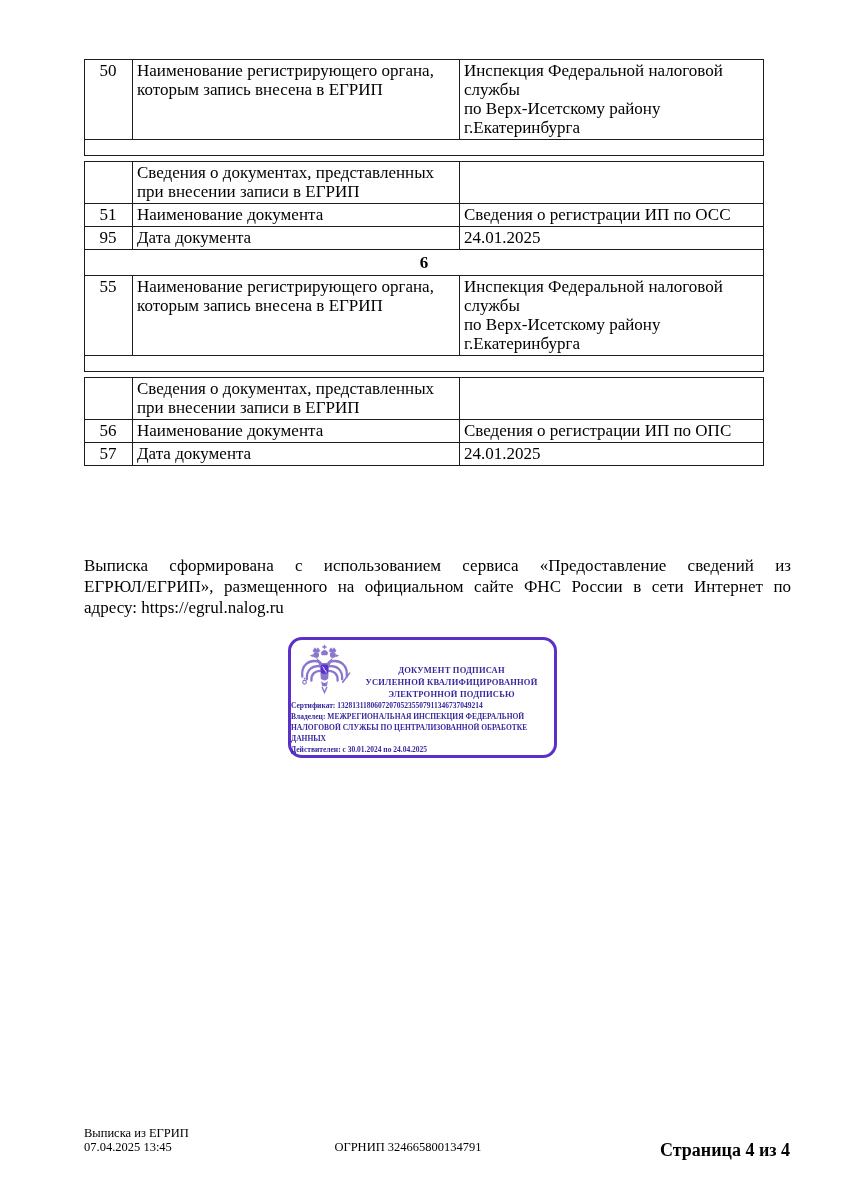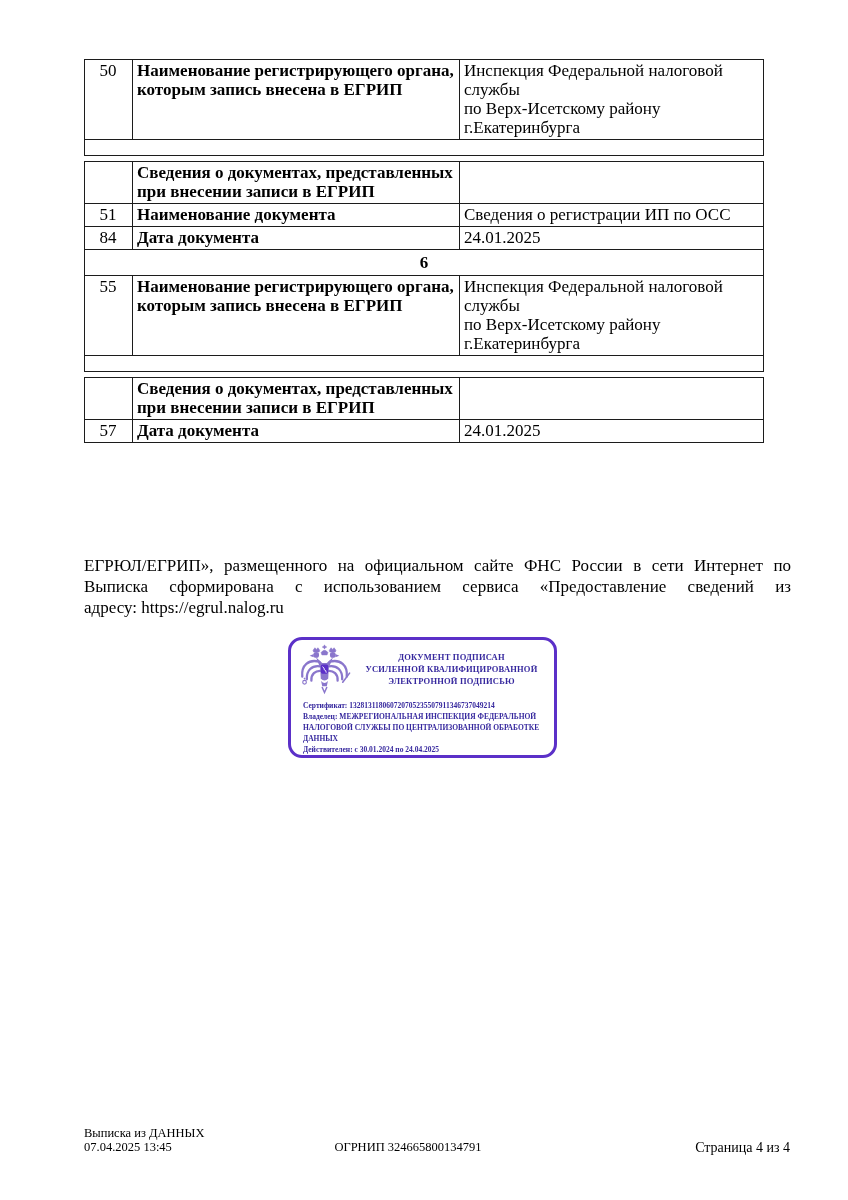--- a/index.html
+++ b/index.html
@@ -22,21 +22,21 @@
     font-size:17px; line-height:19px;
   }
   table.egrip + table.egrip { margin-top:5px; }
   table.egrip td {
     border:1px solid #1c1c1c; vertical-align:top;
     padding:1px 5px 2px 4px;
   }
   col.c-num   { width:48px; }
   col.c-label { width:327px; }
   td.num   { text-align:center; padding-left:1px; padding-right:1px; }
-  td.label { white-space:pre-line;font-weight:bold; }
+  td.label { white-space:pre-line; }
   td.value { white-space:pre-line;margin-left:12px; }
   tr.spacer td { height:15px; padding:0; }
   tr.record-num td {
     text-align:center; font-weight:bold; padding:3px 0;
   }
 
   
   .note {
     position:absolute; left:84px; top:555px; width:707px;
     font-size:17px; line-height:21px;
@@ -46,44 +46,45 @@
 
   
   .stamp {
     position:absolute; left:288px; top:637px;
     width:263px; height:115px;
     border:3px solid var(--stamp-border);
     border-radius:14px;
     color:var(--stamp-text);
     background:#fff;
   }
-  .stamp-head { display:flex; align-items:flex-start; }
+  .stamp-head { display:flex; align-items:flex-end; }
   .eagle { width:57px; height:56px; flex:none; margin:4px 0 0 5px; color:var(--stamp-eagle); }
   .stamp-title {
     flex:1; text-align:center; font-weight:bold;
     font-size:8.5px; line-height:12px; letter-spacing:.2px;
     margin-top:11px; padding-right:4px;
   }
   .stamp-details {
-    margin-top:0px; padding:0 10px 0 12px;
+    margin-top:0px; padding:0 10px 0 0;
     font-weight:bold; font-size:7.5px; line-height:11px;
   }
 
   
   .footer-left {
     position:absolute; left:84px; top:1126px;
     font-size:12.5px; line-height:14px;
   }
   .footer-center {
     position:absolute; left:0; top:1140px; width:816px;
     text-align:center; font-size:12.5px;
   }
   .footer-right {
     position:absolute; right:58px; top:1140px;
-    font-size:14px;
+    font-size:18px;
+    font-weight:bold;
   }
 </style>
 </head>
 <body>
 
 <div class="tables">
 
   <table class="egrip">
     <colgroup>
         <col class="c-num">
@@ -116,21 +117,21 @@
       <td class="label">Сведения о документах, представленных
 при внесении записи в ЕГРИП</td>
       <td class="value"></td>
     </tr>
     <tr>
       <td class="num">51</td>
       <td class="label">Наименование документа</td>
       <td class="value">Сведения о регистрации ИП по ОСС</td>
     </tr>
     <tr>
-      <td class="num">84</td>
+      <td class="num">95</td>
       <td class="label">Дата документа</td>
       <td class="value">24.01.2025</td>
     </tr>
     <tr class="record-num">
       <td colspan="3">6</td>
     </tr>
     <tr>
       <td class="num">55</td>
       <td class="label">Наименование регистрирующего органа,
 которым запись внесена в ЕГРИП</td>
@@ -150,32 +151,37 @@
         <col class="c-value">
       </colgroup>
     <tbody>
         <tr>
       <td class="num"></td>
       <td class="label">Сведения о документах, представленных
 при внесении записи в ЕГРИП</td>
       <td class="value"></td>
     </tr>
     <tr>
+      <td class="num">56</td>
+      <td class="label">Наименование документа</td>
+      <td class="value">Сведения о регистрации ИП по ОПС</td>
+    </tr>
+    <tr>
       <td class="num">57</td>
       <td class="label">Дата документа</td>
       <td class="value">24.01.2025</td>
     </tr>
   </tbody>
     </table>
 
 </div>
 
 <div class="note">
+  <div class="jline">Выписка сформирована с использованием сервиса «Предоставление сведений из</div>
   <div class="jline">ЕГРЮЛ/ЕГРИП», размещенного на официальном сайте ФНС России в сети Интернет по</div>
-  <div class="jline">Выписка сформирована с использованием сервиса «Предоставление сведений из</div>
   <div class="lline">адресу: https://egrul.nalog.ru</div>
 </div>
 
 <div class="stamp">
   <div class="stamp-head">
     <svg class="eagle" viewBox="0 0 100 96" aria-hidden="true">
 
       <g fill="none" stroke="currentColor" stroke-width="4" stroke-linecap="round">
         <path d="M41 30 C22 25 9 36 11 56"></path>
         <path d="M42 38 C28 36 18 45 19 61"></path>
@@ -218,17 +224,17 @@
     </div>
   </div>
   <div class="stamp-details">
     <div>Сертификат: 132813118060720705235507911346737049214</div>
     <div>Владелец: МЕЖРЕГИОНАЛЬНАЯ ИНСПЕКЦИЯ ФЕДЕРАЛЬНОЙ НАЛОГОВОЙ СЛУЖБЫ ПО ЦЕНТРАЛИЗОВАННОЙ ОБРАБОТКЕ ДАННЫХ</div>
     <div>Действителен: с 30.01.2024 по 24.04.2025</div>
   </div>
 </div>
 
 <div class="footer-left">
-  <div>Выписка из ДАННЫХ</div>
+  <div>Выписка из ЕГРИП</div>
   <div>07.04.2025 13:45</div>
 </div>
 <div class="footer-center">ОГРНИП 324665800134791</div>
 <div class="footer-right">Страница 4 из 4</div>
 
 </body></html>

